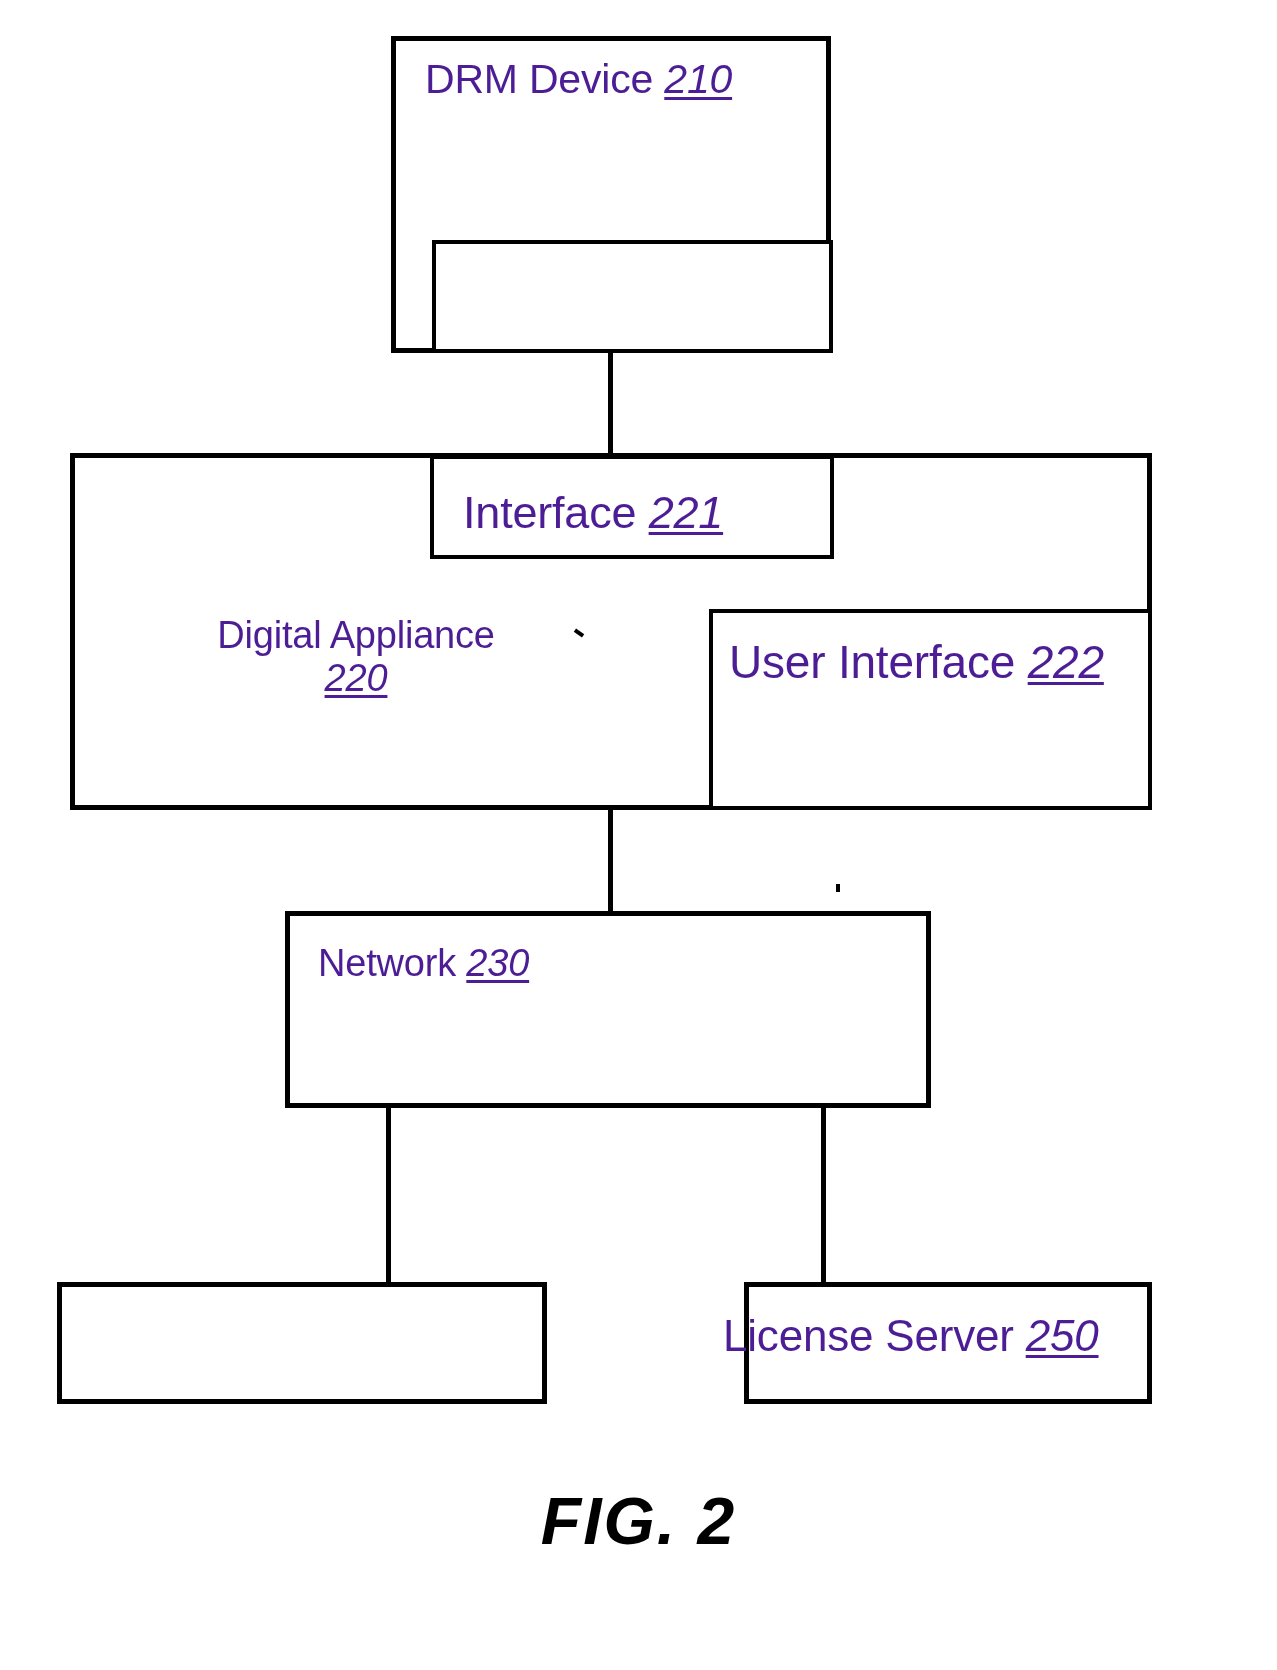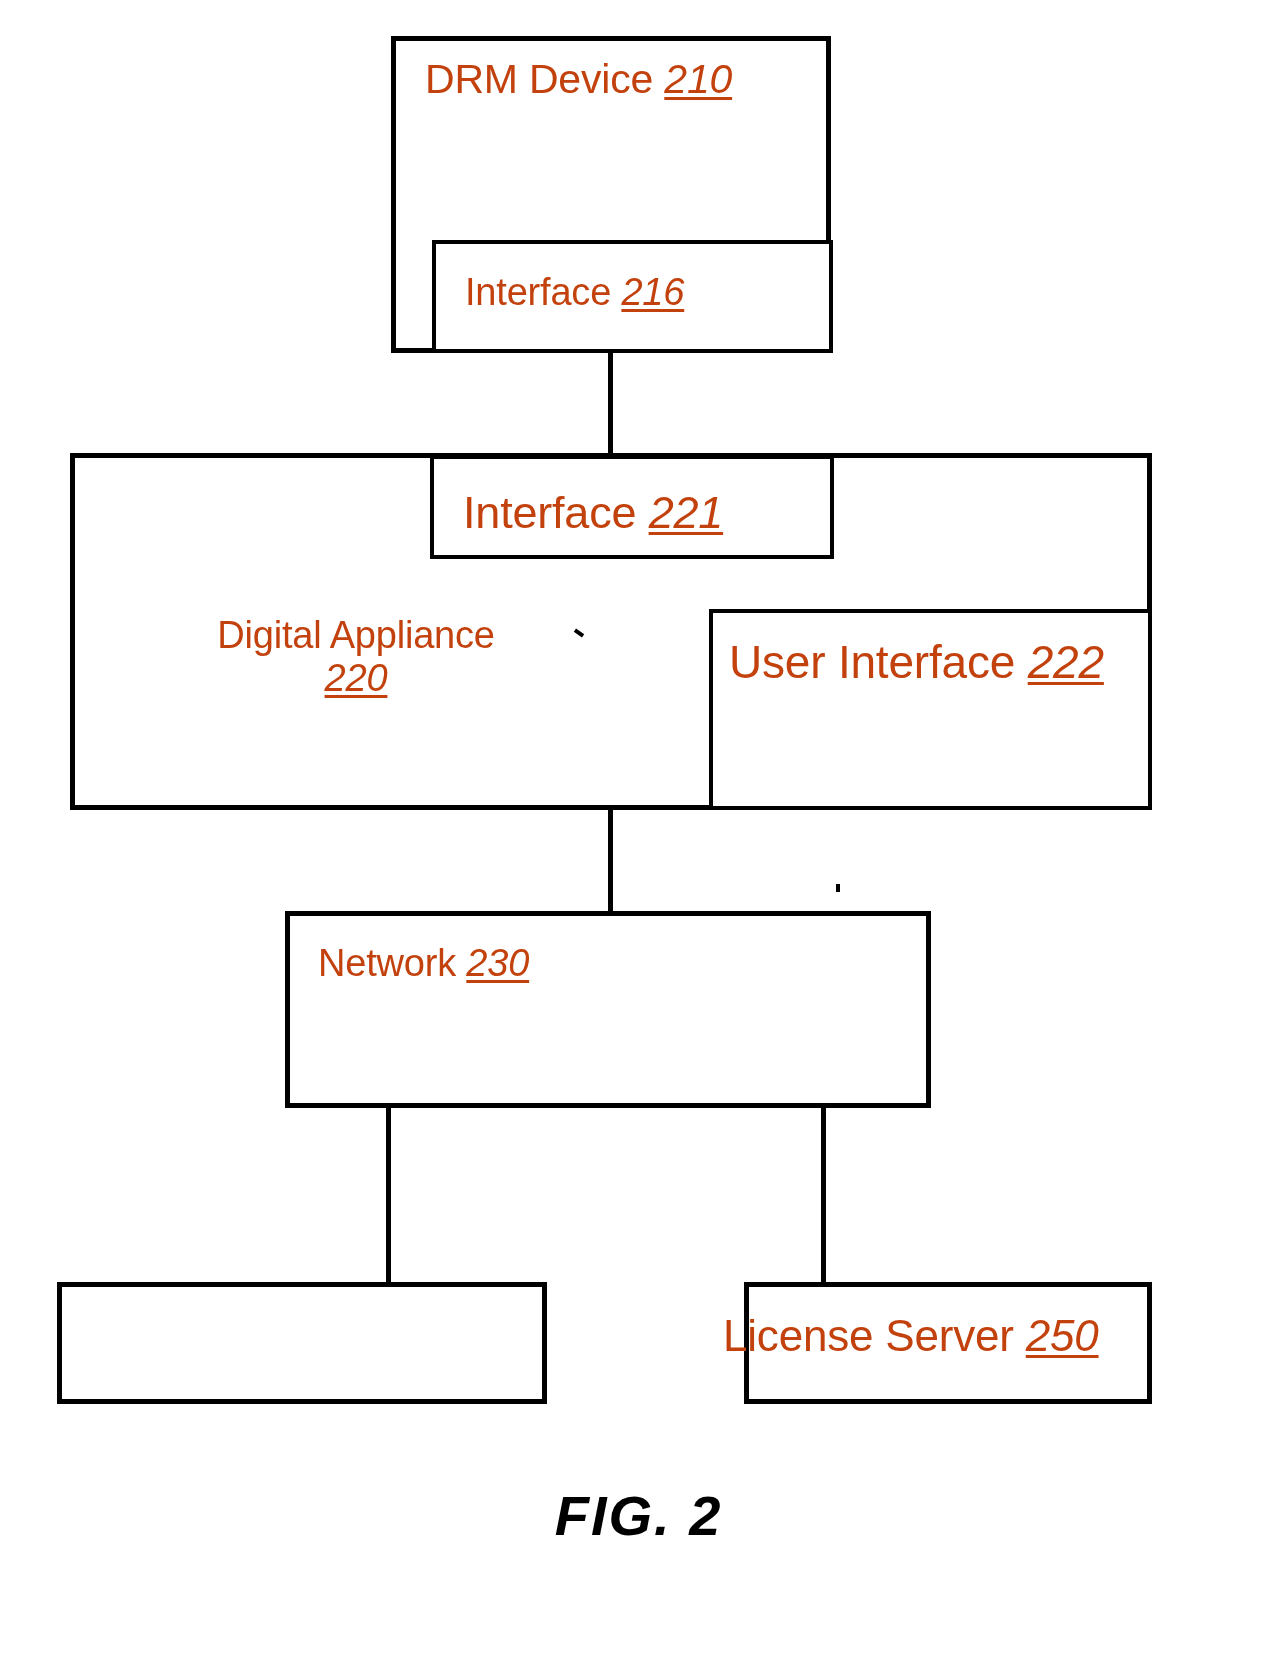--- a/index.html
+++ b/index.html
@@ -29,21 +29,21 @@
   }
   .box.thin {
     border-width: 4px;
   }
 
   
   .label {
     position: absolute;
     font-family: "Liberation Sans", sans-serif;
     font-weight: 400;
-    color: #c2410c;
+    color: #4c1d95;
     white-space: nowrap;
     line-height: 1.12;
     letter-spacing: -0.2px;
   }
   .label .ref {
     font-style: italic;
     text-decoration: underline;
     text-underline-offset: 4px;
     text-decoration-thickness: 3px;
   }
@@ -92,23 +92,20 @@
   <div class="vline" style="left:821px; top:1104px; height:182px;"></div>
 
   <div class="box" style="left:391px; top:36px; width:440px; height:317px;"></div>
 
   <div class="label" style="left:425px; top:57px; font-size:41px;">
     <span>DRM Device</span>&nbsp;<span class="ref">210</span>
   </div>
 
   <div class="box thin" style="left:432px; top:240px; width:401px; height:113px;"></div>
 
-  <div class="label" style="left:465px; top:271px; font-size:38px;">
-    <span>Interface</span>&nbsp;<span class="ref">216</span>
-  </div>
 
   <div class="box" style="left:70px; top:453px; width:1082px; height:357px;"></div>
 
   <div class="label centered" style="left:176px; top:614px; width:360px; font-size:38px;">
     <span>Digital Appliance</span><br>
     <span class="ref">220</span>
   </div>
 
   <div class="box thin" style="left:430px; top:455px; width:404px; height:104px;"></div>
 
@@ -134,15 +131,15 @@
   <div class="box" style="left:744px; top:1282px; width:408px; height:122px;"></div>
 
   <div class="label" style="left:723px; top:1311px; font-size:44px;">
     <span>License Server</span>&nbsp;<span class="ref">250</span>
   </div>
 
   <div class="artifact" style="left:574px; top:631px; width:10px; height:4px; transform:rotate(35deg);"></div>
 
   <div class="artifact" style="left:836px; top:884px; width:4px; height:8px;"></div>
 
-  <div id="fig-caption" style="top:1483px; font-size:56px;">FIG. 2</div>
+  <div id="fig-caption" style="top:1483px; font-size:66px;">FIG. 2</div>
 
 </div>
 
 </body></html>

